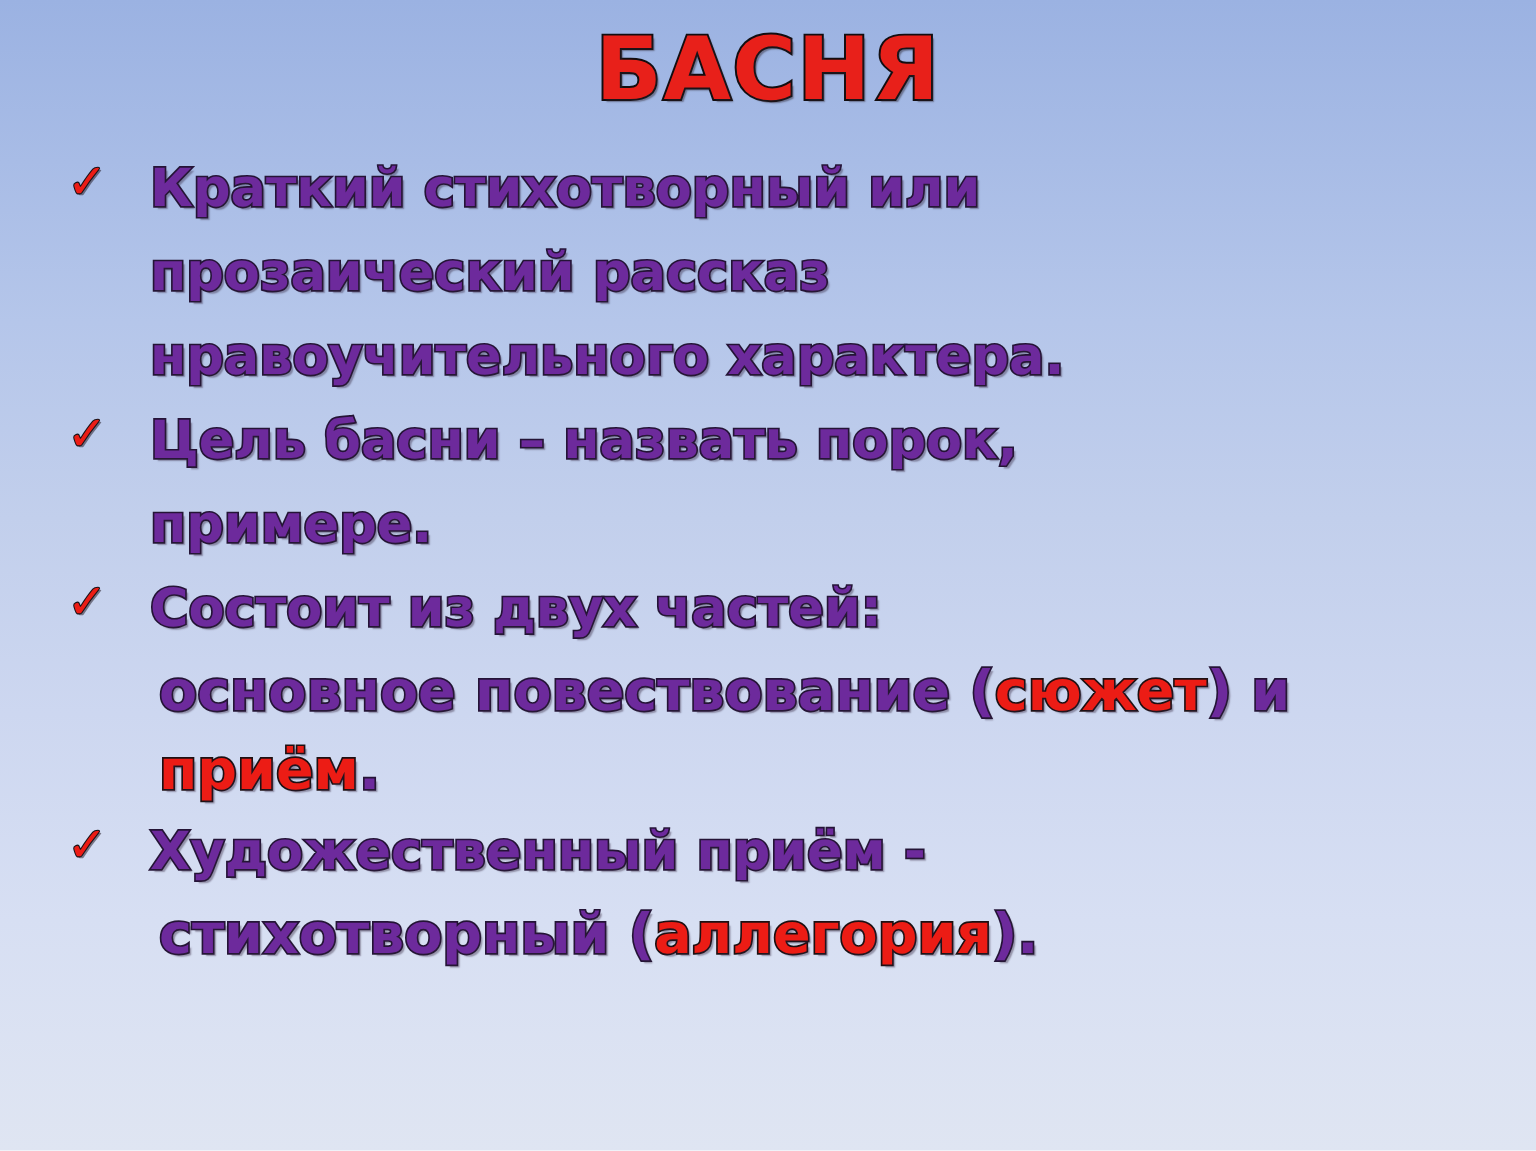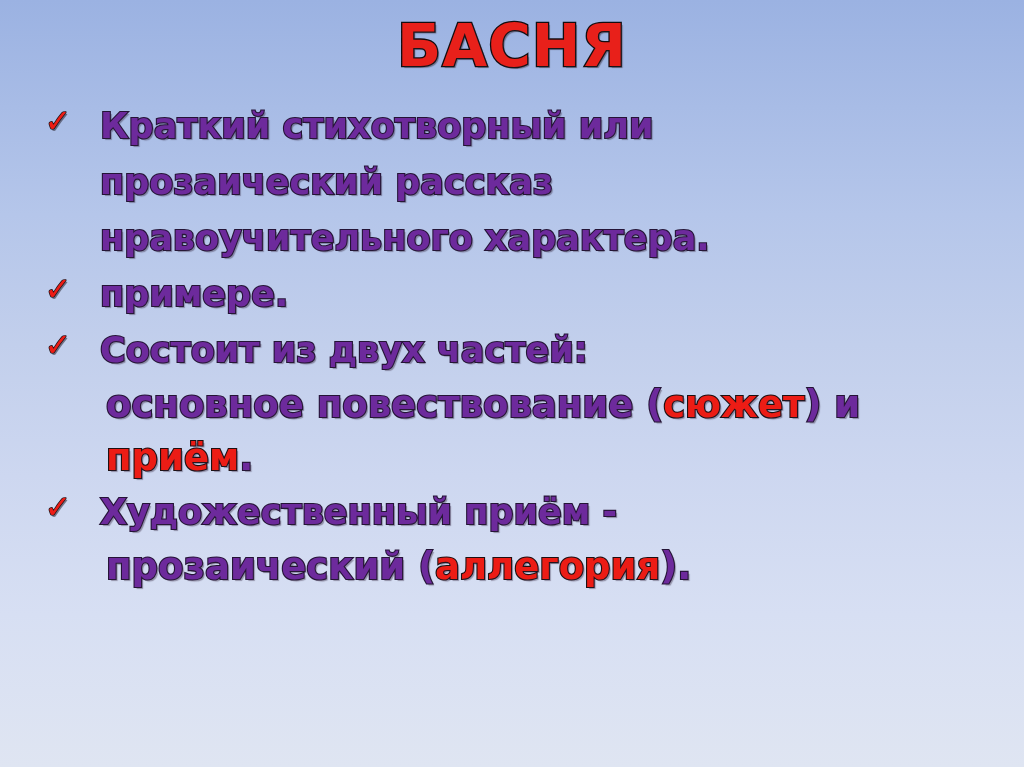--- a/index.html
+++ b/index.html
@@ -108,28 +108,29 @@
 
   <ul id="body-list">
       <li class="bullet-item">
         <span class="check-icon">✓</span>
         <div class="line"><span>Краткий стихотворный или</span></div>
         <div class="line"><span>прозаический рассказ</span></div>
         <div class="line"><span>нравоучительного характера.</span></div>
       </li>
       <li class="bullet-item">
         <span class="check-icon">✓</span>
+        <div class="line"><span>Цель басни – назвать порок,</span></div>
         <div class="line"><span>примере.</span></div>
       </li>
       <li class="bullet-item">
         <span class="check-icon">✓</span>
         <div class="line"><span>Состоит из двух частей:</span></div>
         <div class="line sub"><span>основное повествование (</span><span class="hl">сюжет</span><span>) и</span></div>
         <div class="line sub"><span class="hl">приём</span><span>.</span></div>
       </li>
       <li class="bullet-item">
         <span class="check-icon">✓</span>
         <div class="line"><span>Художественный приём -</span></div>
-        <div class="line sub"><span>прозаический (</span><span class="hl">аллегория</span><span>).</span></div>
+        <div class="line sub"><span>стихотворный (</span><span class="hl">аллегория</span><span>).</span></div>
       </li>
     </ul>
 
 </div>
 
 </body></html>

